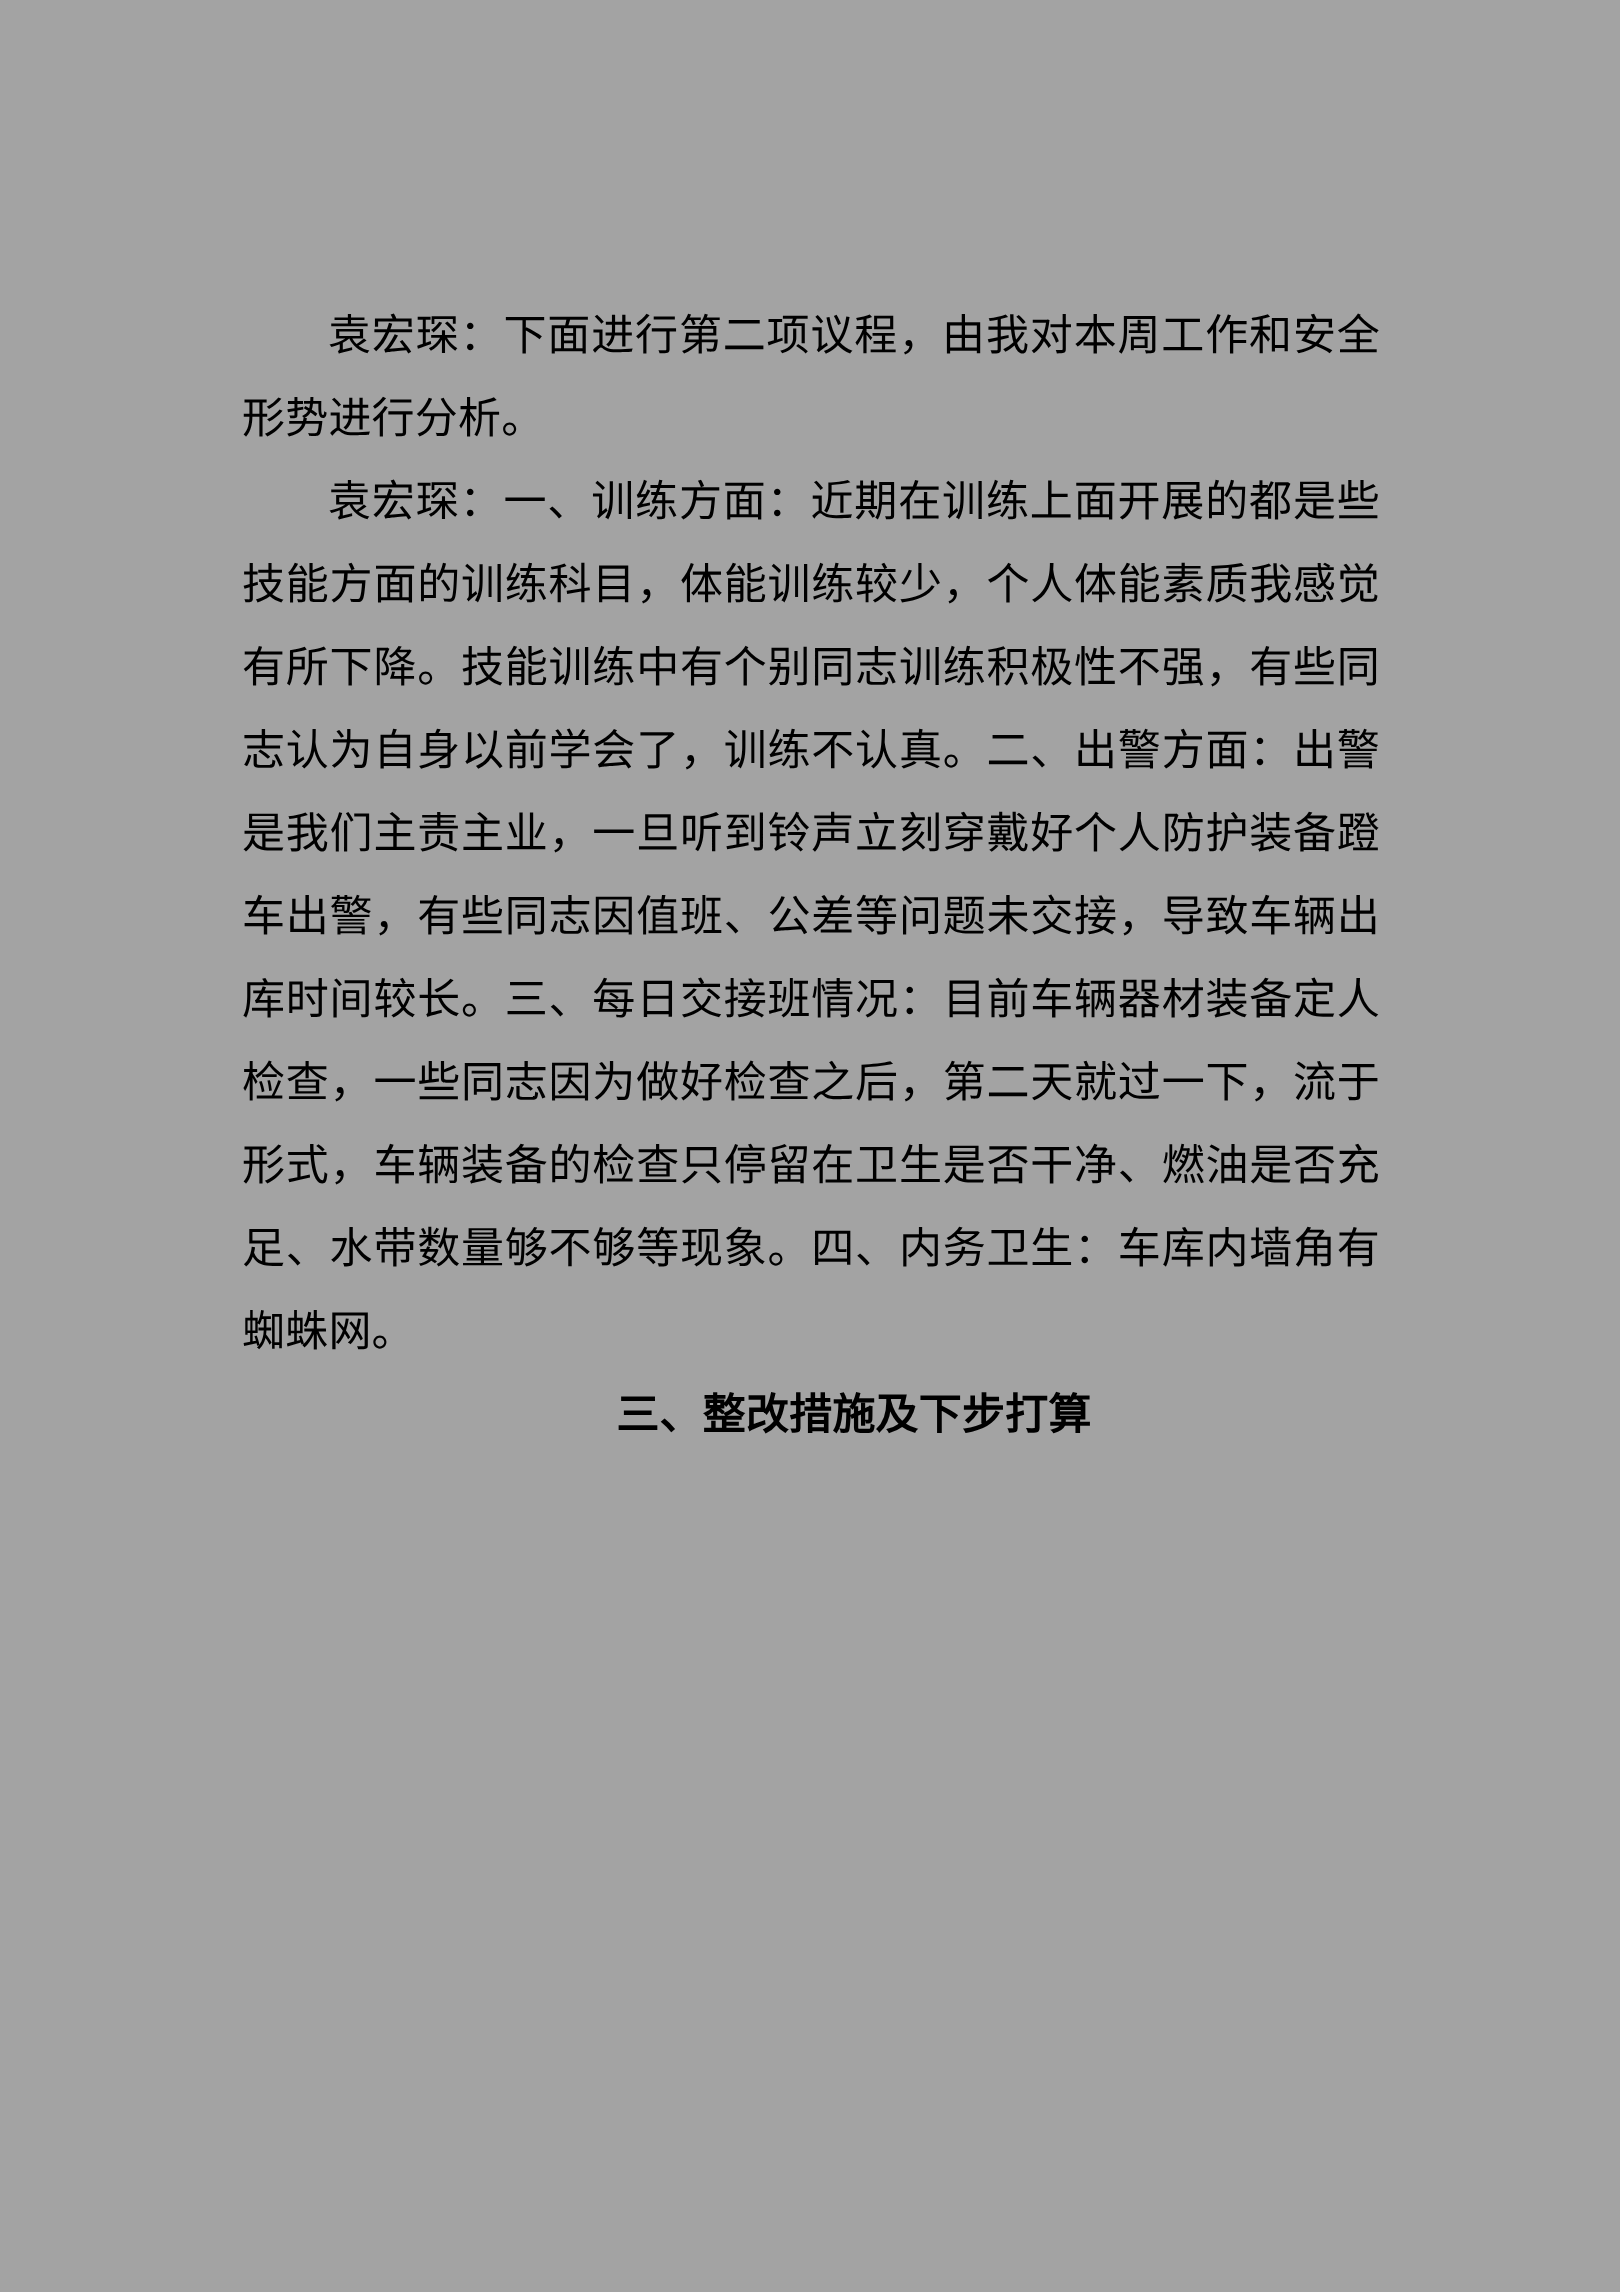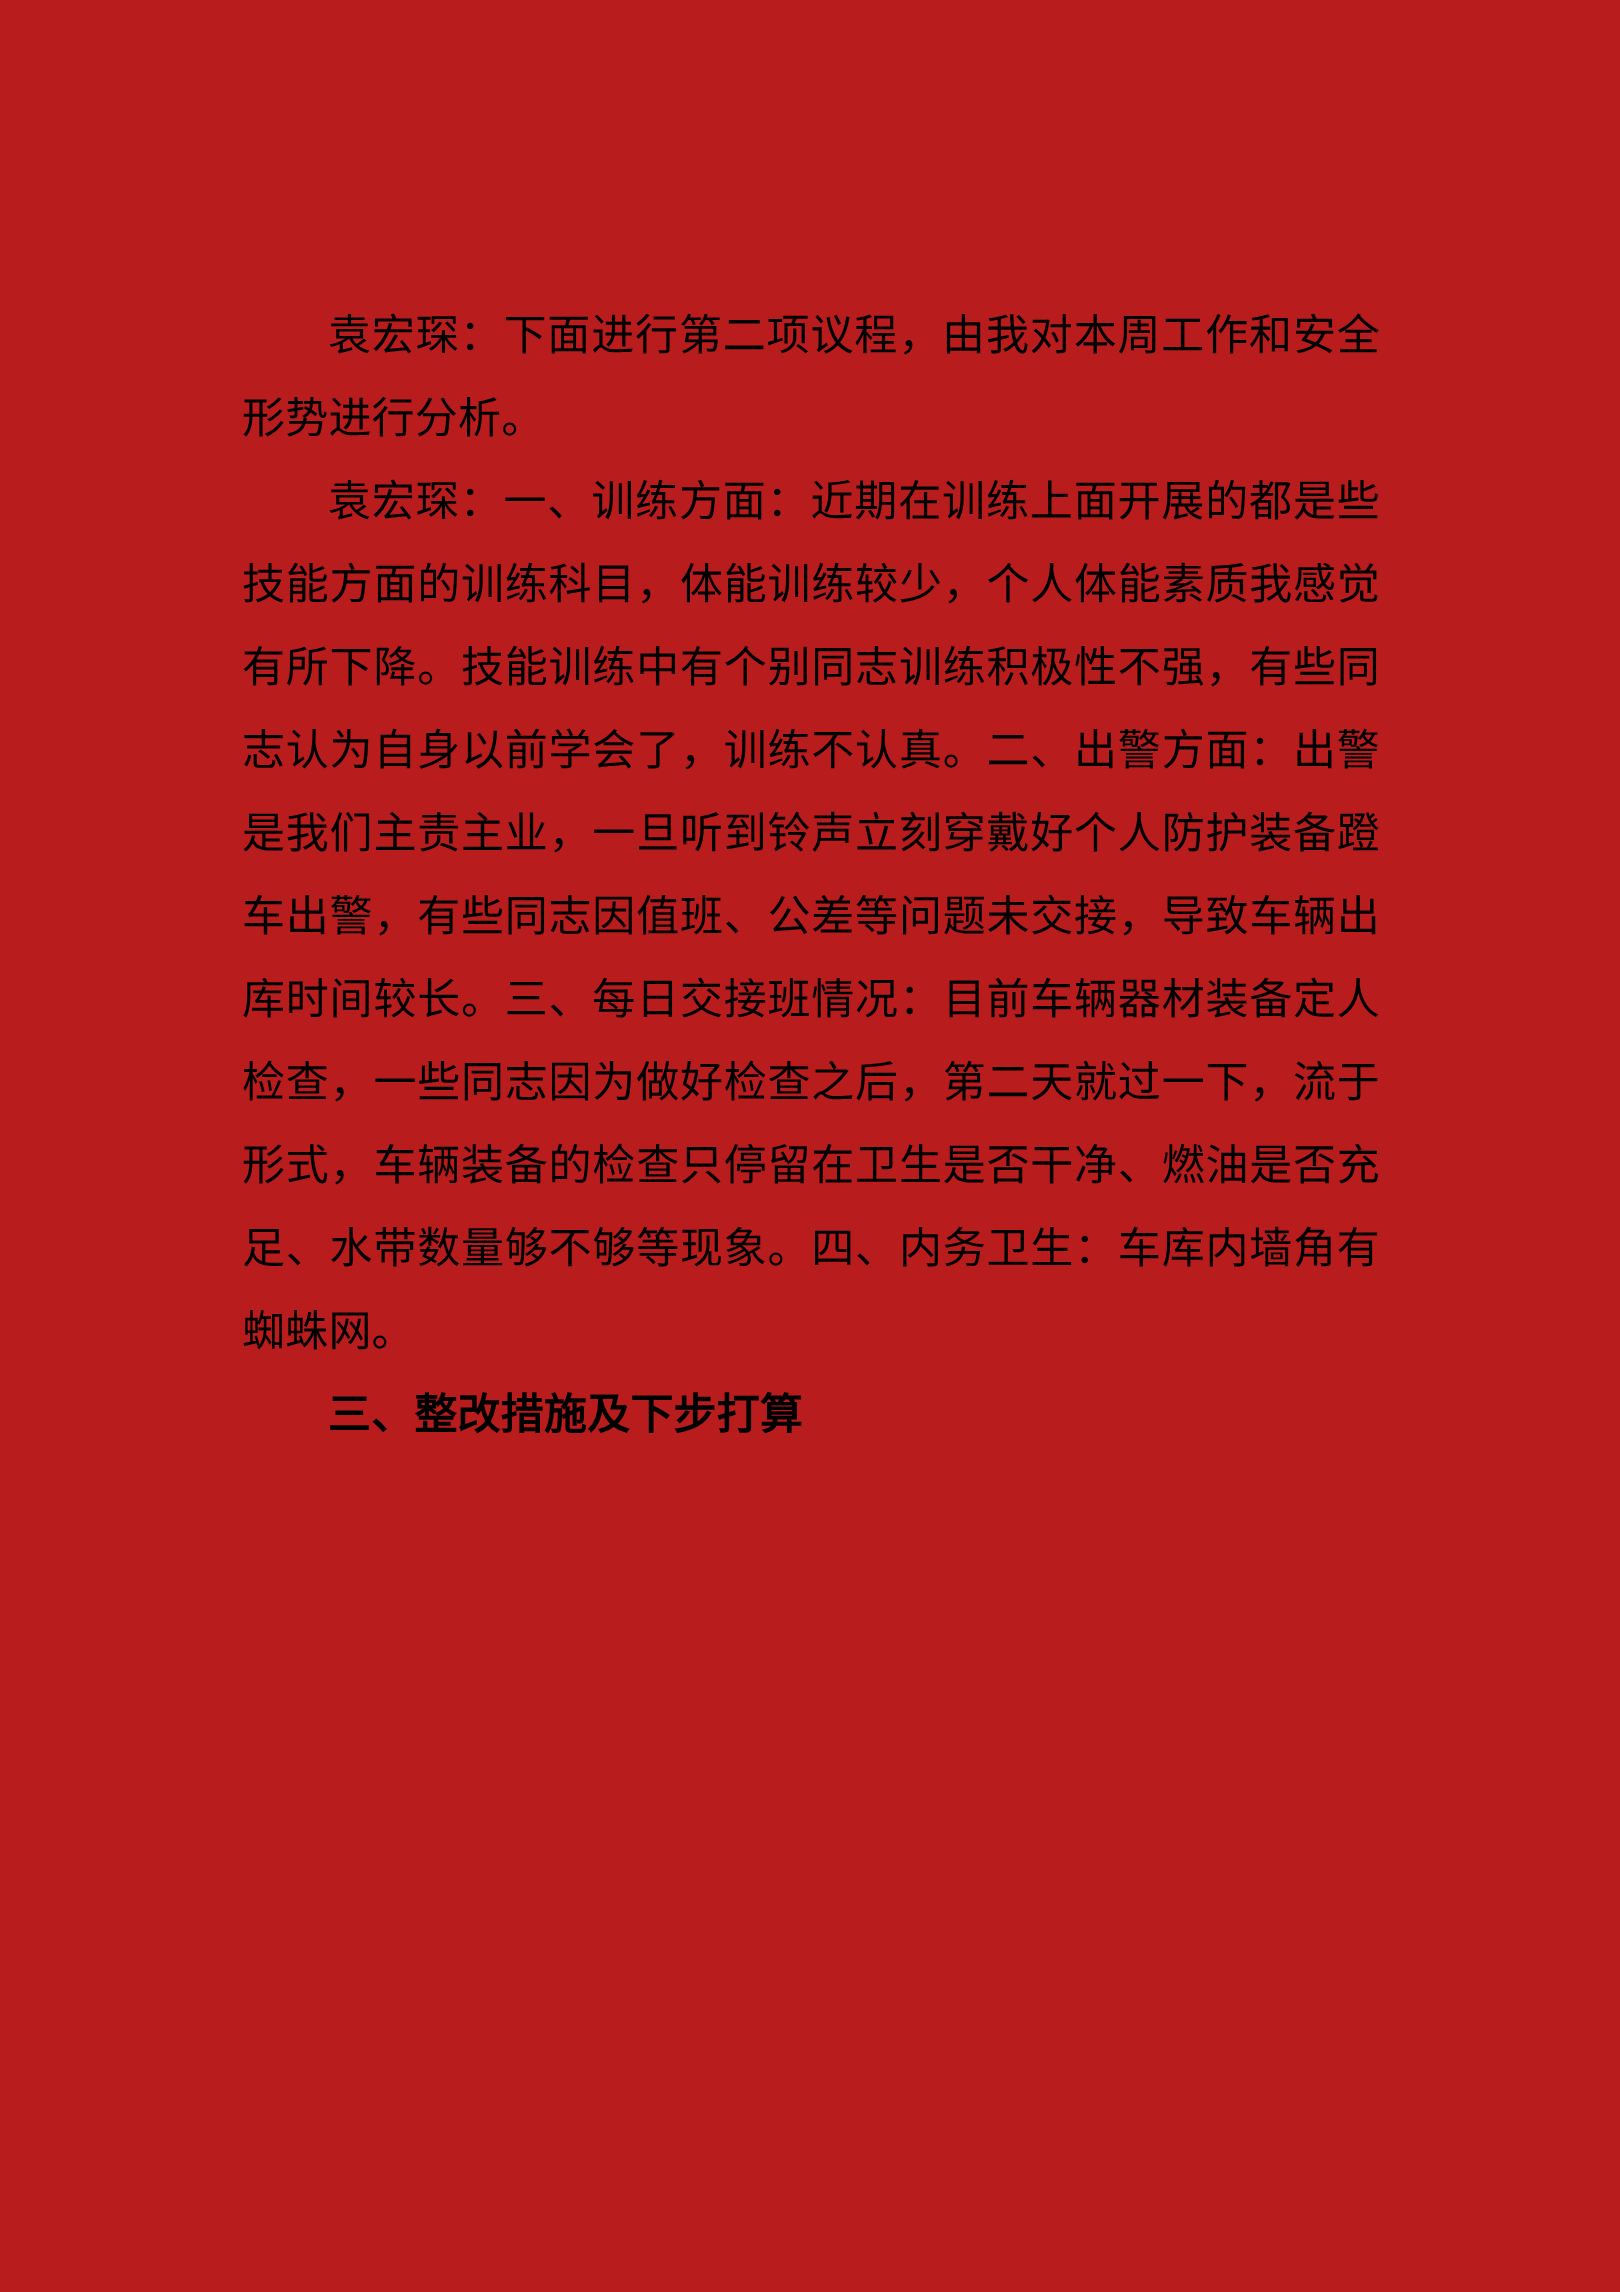--- a/index.html
+++ b/index.html
@@ -10,21 +10,21 @@
   }
   body {
     font-family: "Liberation Sans", "DejaVu Sans", sans-serif;
     color: #000000;
     -webkit-font-smoothing: antialiased;
   }
   .page {
     position: relative;
     width: 1620px;
     height: 2293px;
-    background: #b91c1c;
+    background: #a3a3a3;
     margin: 0 auto;
     overflow: hidden;
     box-sizing: border-box;
   }
   .content {
     position: absolute;
     left: 242px;
     top: 294px;
     width: 1138px;
   }
@@ -35,21 +35,21 @@
     letter-spacing: 0.2px;
     text-align: justify;
     text-justify: inter-character;
     text-indent: 86px;
     word-break: break-all;
     font-weight: 400;
     color: #000000;
   }
   .para.heading {
     font-weight: 600;
-    text-align: left;
+    text-align: center;
   }
   
   .para::after {
     content: "";
     display: inline-block;
     width: 100%;
   }
   .para.noafter::after { content: none; display: none; }
 </style>
 </head>

